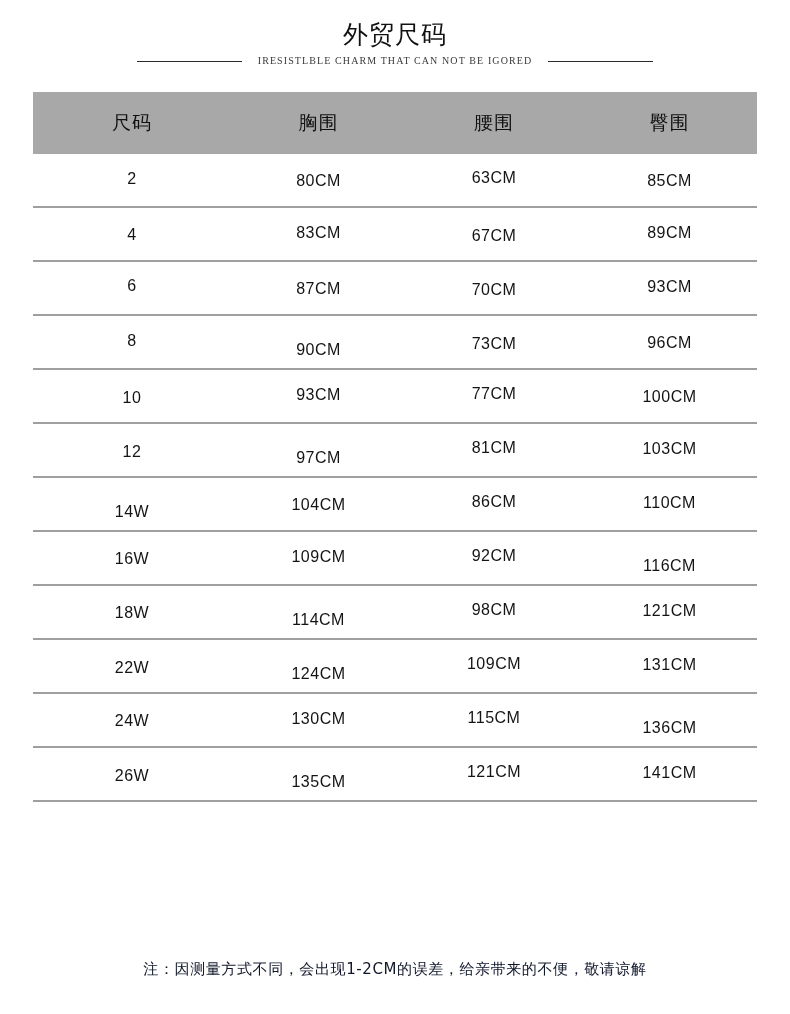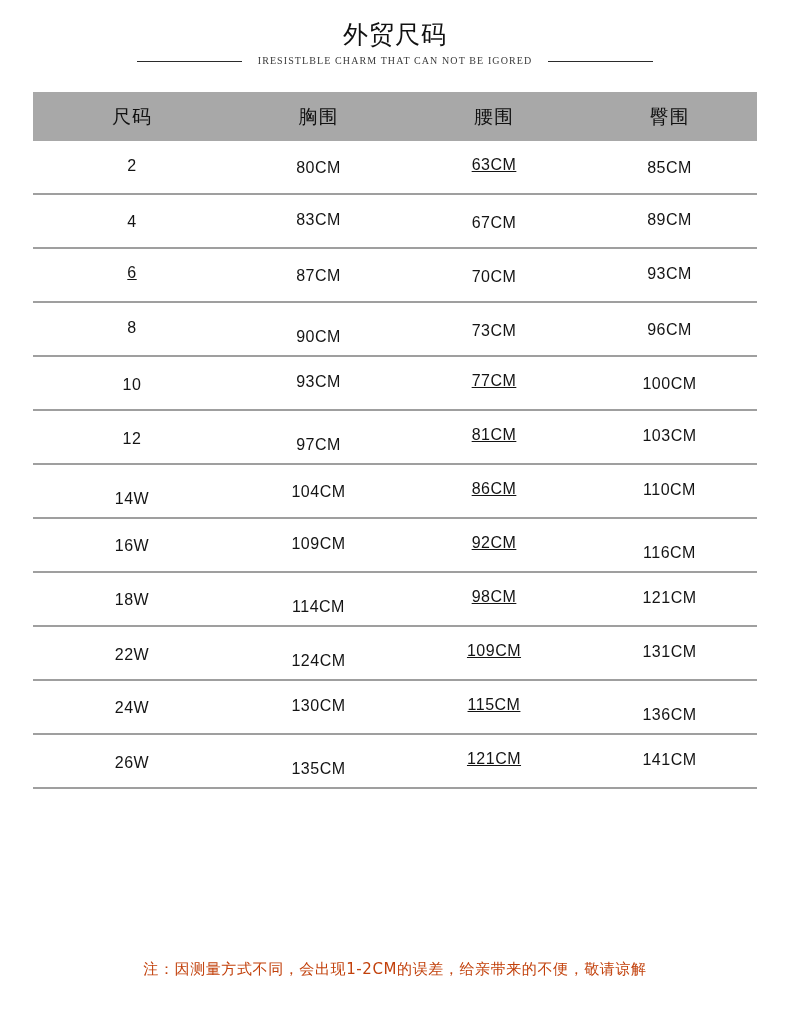--- a/index.html
+++ b/index.html
@@ -68,21 +68,21 @@
   }
   table.size-table col.c-size  { width: 198px; }
   table.size-table col.c-bust  { width: 175px; }
   table.size-table col.c-waist { width: 176px; }
   table.size-table col.c-hip   { width: 175px; }
 
   thead tr {
     background: #a8a8a8;
   }
   thead th {
-    height: 49px;
+    height: 62px;
     font-family: "DejaVu Sans", "Liberation Sans", sans-serif;
     font-size: 19px;
     font-weight: 400;
     color: #111111;
     text-align: center;
     vertical-align: middle;
     letter-spacing: 1px;
     border: none;
     padding: 0;
   }
@@ -99,34 +99,34 @@
     letter-spacing: 0.5px;
   }
   tbody tr:last-child td {
     border-bottom: 2px solid #9f9f9f;
     margin-top: 48px;
   }
 
   
   .n1  { position: relative; top: -1px; }
   .n2  { position: relative; top:  1px; }
-  .n3  { position: relative; top: -2px; text-decoration: underline; }
+  .n3  { position: relative; top: -2px; }
   .n4  { position: relative; top:  2px; }
   .n5  { position: relative; top:  8px; }
 
   
   .footnote {
     position: absolute;
     left: 0;
     top: 958px;
     width: 790px;
     text-align: center;
     font-family: "DejaVu Sans", "Liberation Sans", sans-serif;
     font-size: 15px;
-    color: #c2410c;
+    color: #0f172a;
     letter-spacing: 0.6px;
     line-height: 22px;
   }
 </style>
 </head>
 <body>
 
 <div class="header">
   <div class="title">外贸尺码</div>
   <div class="subtitle-row">

